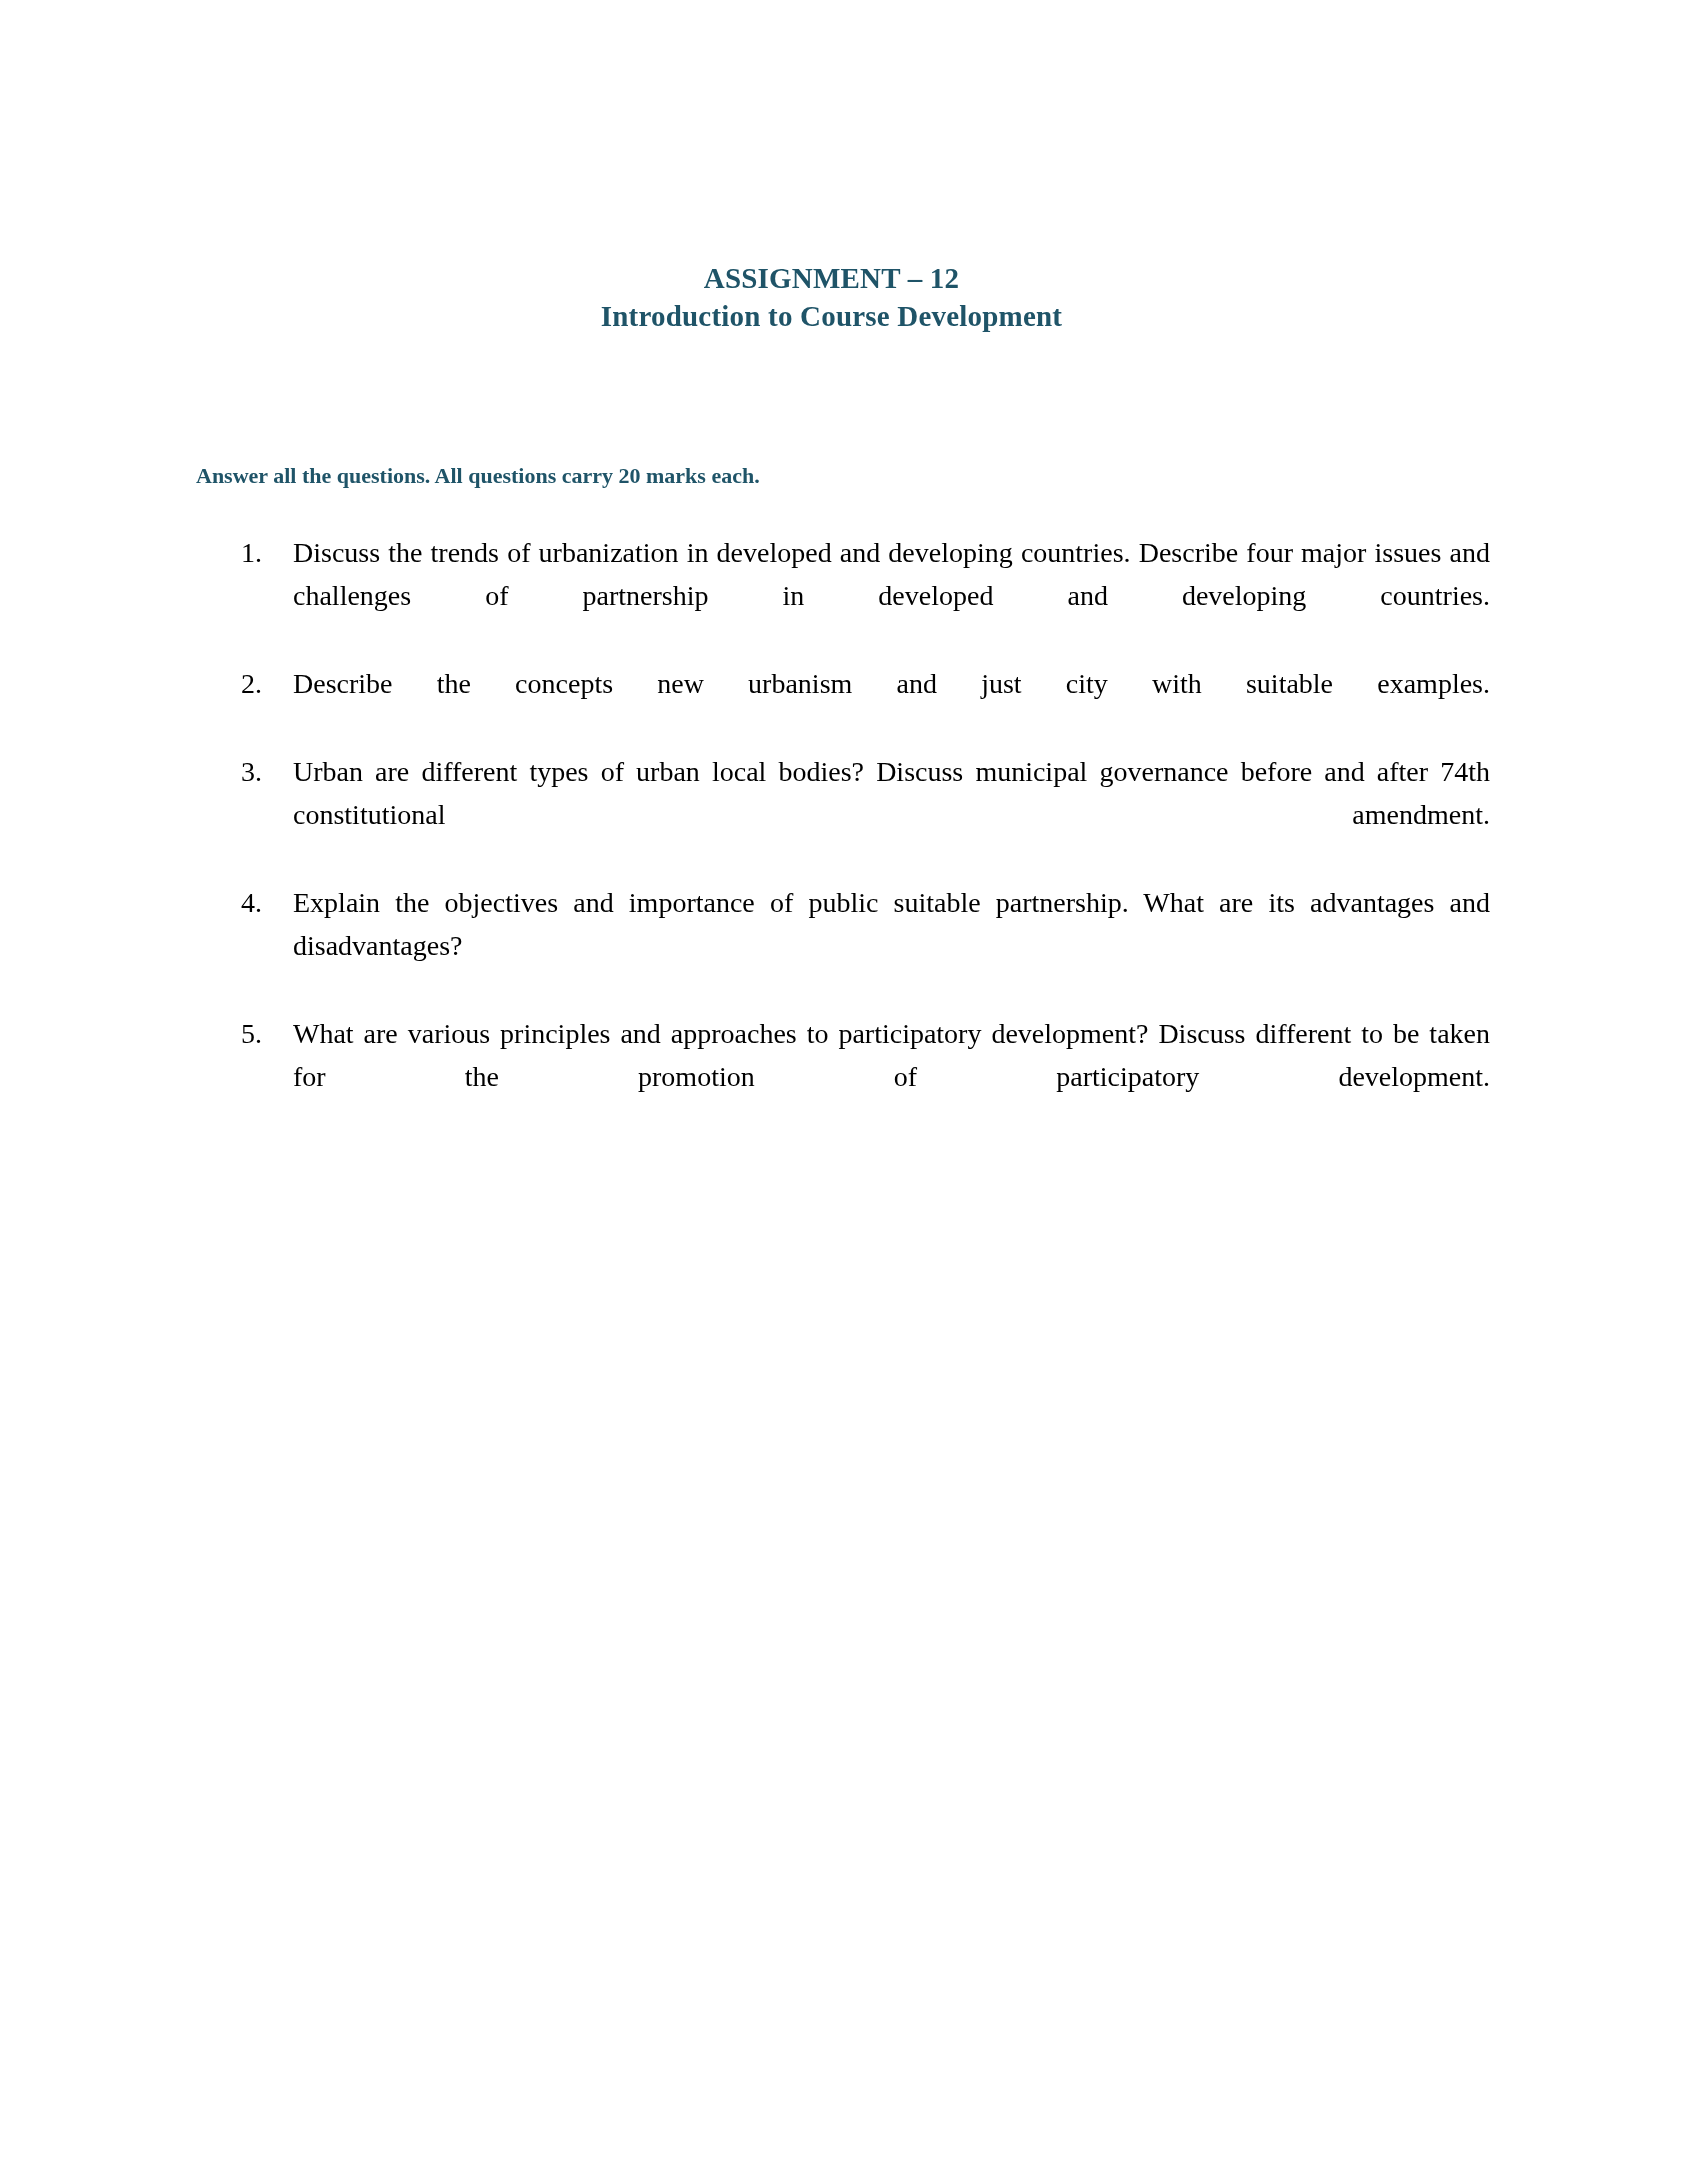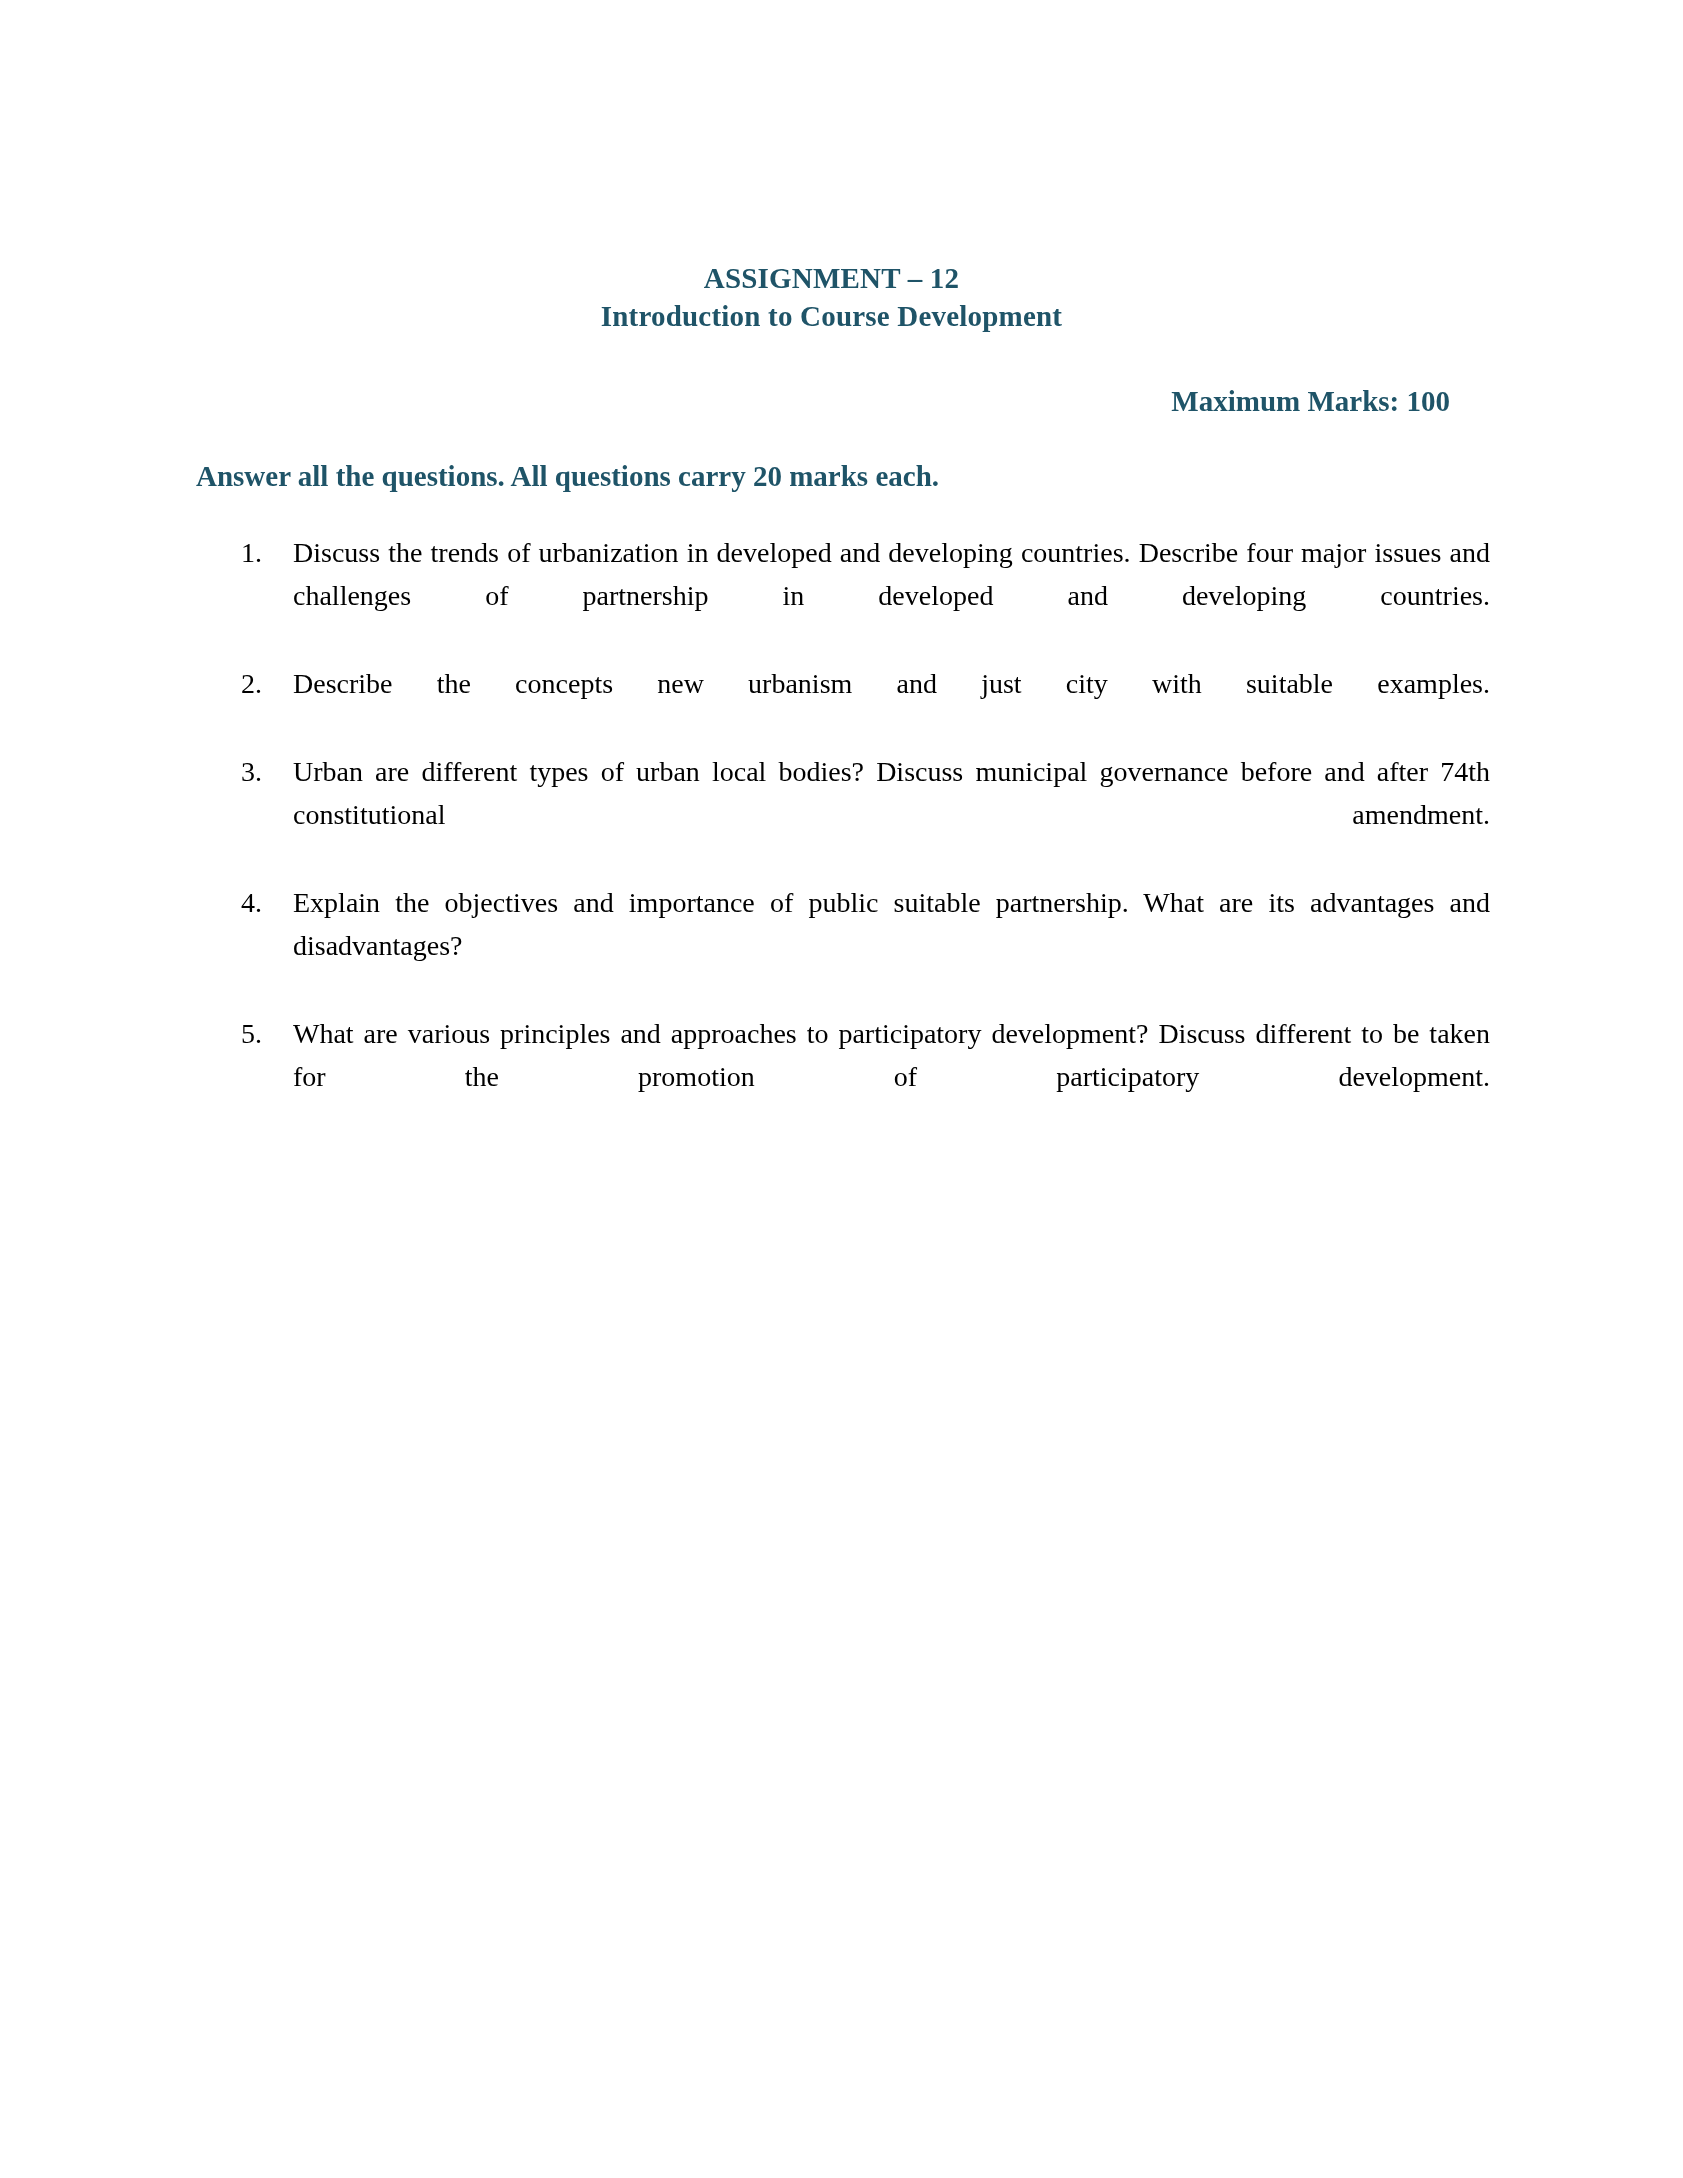--- a/index.html
+++ b/index.html
@@ -55,21 +55,21 @@
     white-space: nowrap;
   }
 
   
   .instruction {
     position: absolute;
     left: 196px;
     top: 457px;
     color: #1f5468;
     font-weight: bold;
-    font-size: 29px;
+    font-size: 22px;
     line-height: 38px;
     white-space: nowrap;
   }
 
   
   .questions {
     position: absolute;
     left: 241px;
     top: 531px;
     width: 1249px;
@@ -108,21 +108,20 @@
 <body>
 
 <div class="page">
 
   <div class="header-block">
     <div class="doc-title">ASSIGNMENT – 12</div>
     <div class="doc-subtitle">Introduction to Course Development</div>
   </div>
 
   <div class="course-meta">
-    <div class="meta-line">Maximum Marks: 100</div>
   </div>
 
   <div class="instruction">Answer all the questions. All questions carry 20 marks each.</div>
 
   <div class="questions">
 
     <div class="question-item">
       <span class="q-number">1.</span>
       <span class="q-text">Discuss the trends of urbanization in developed and developing countries. Describe four major issues and challenges of partnership in developed and developing countries.</span>
     </div>

